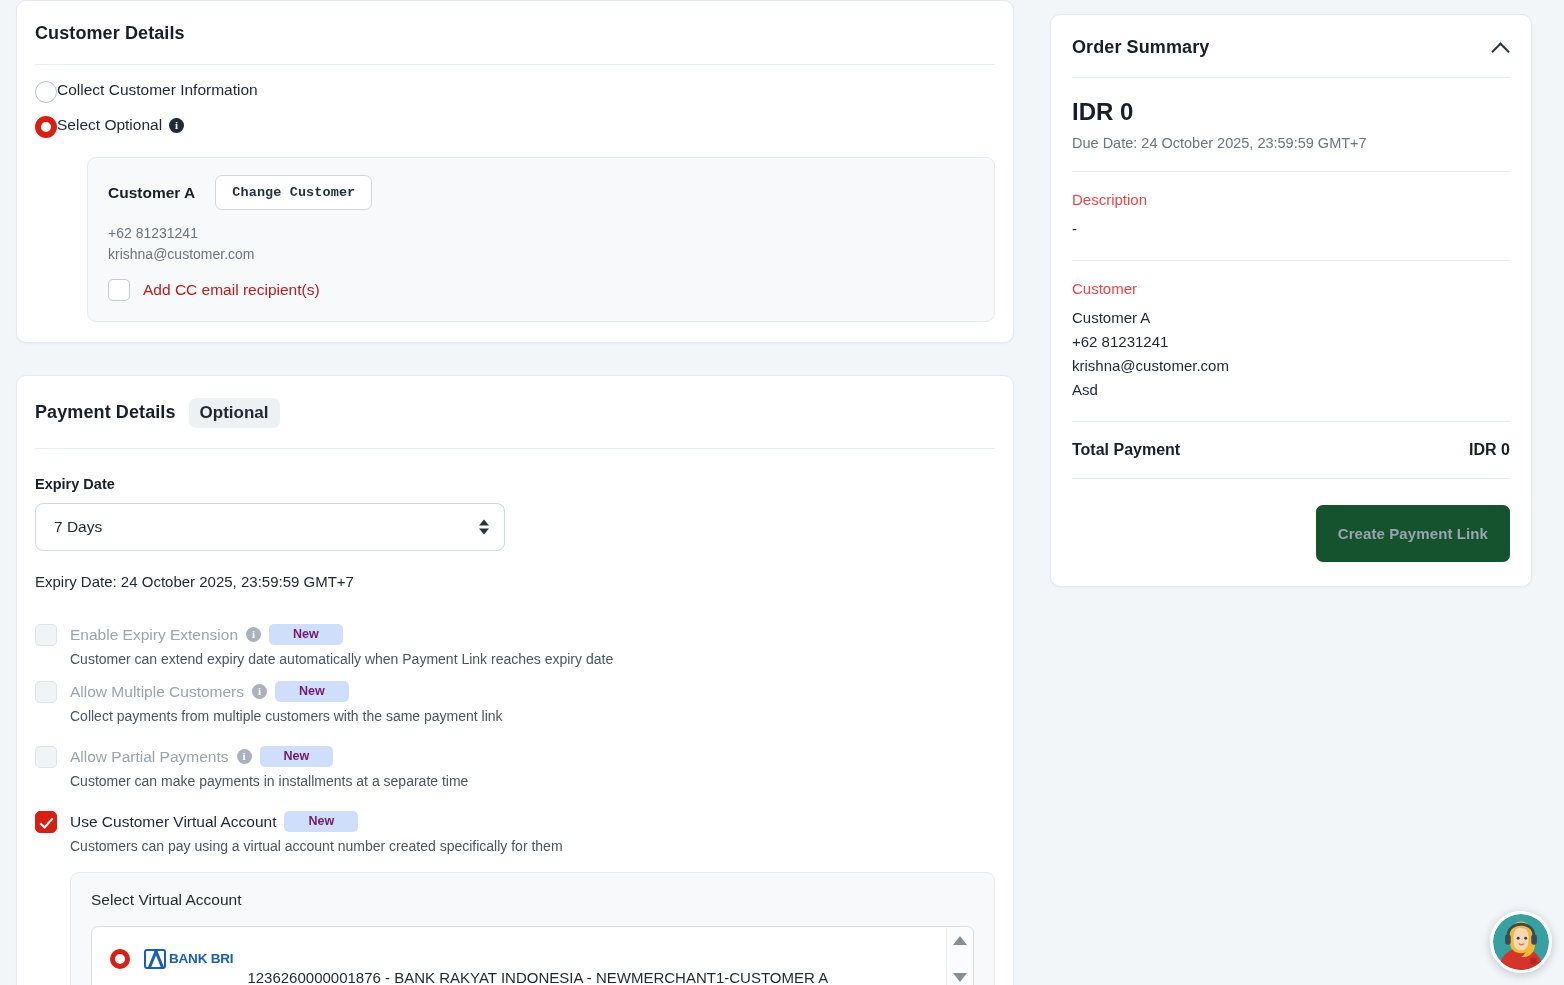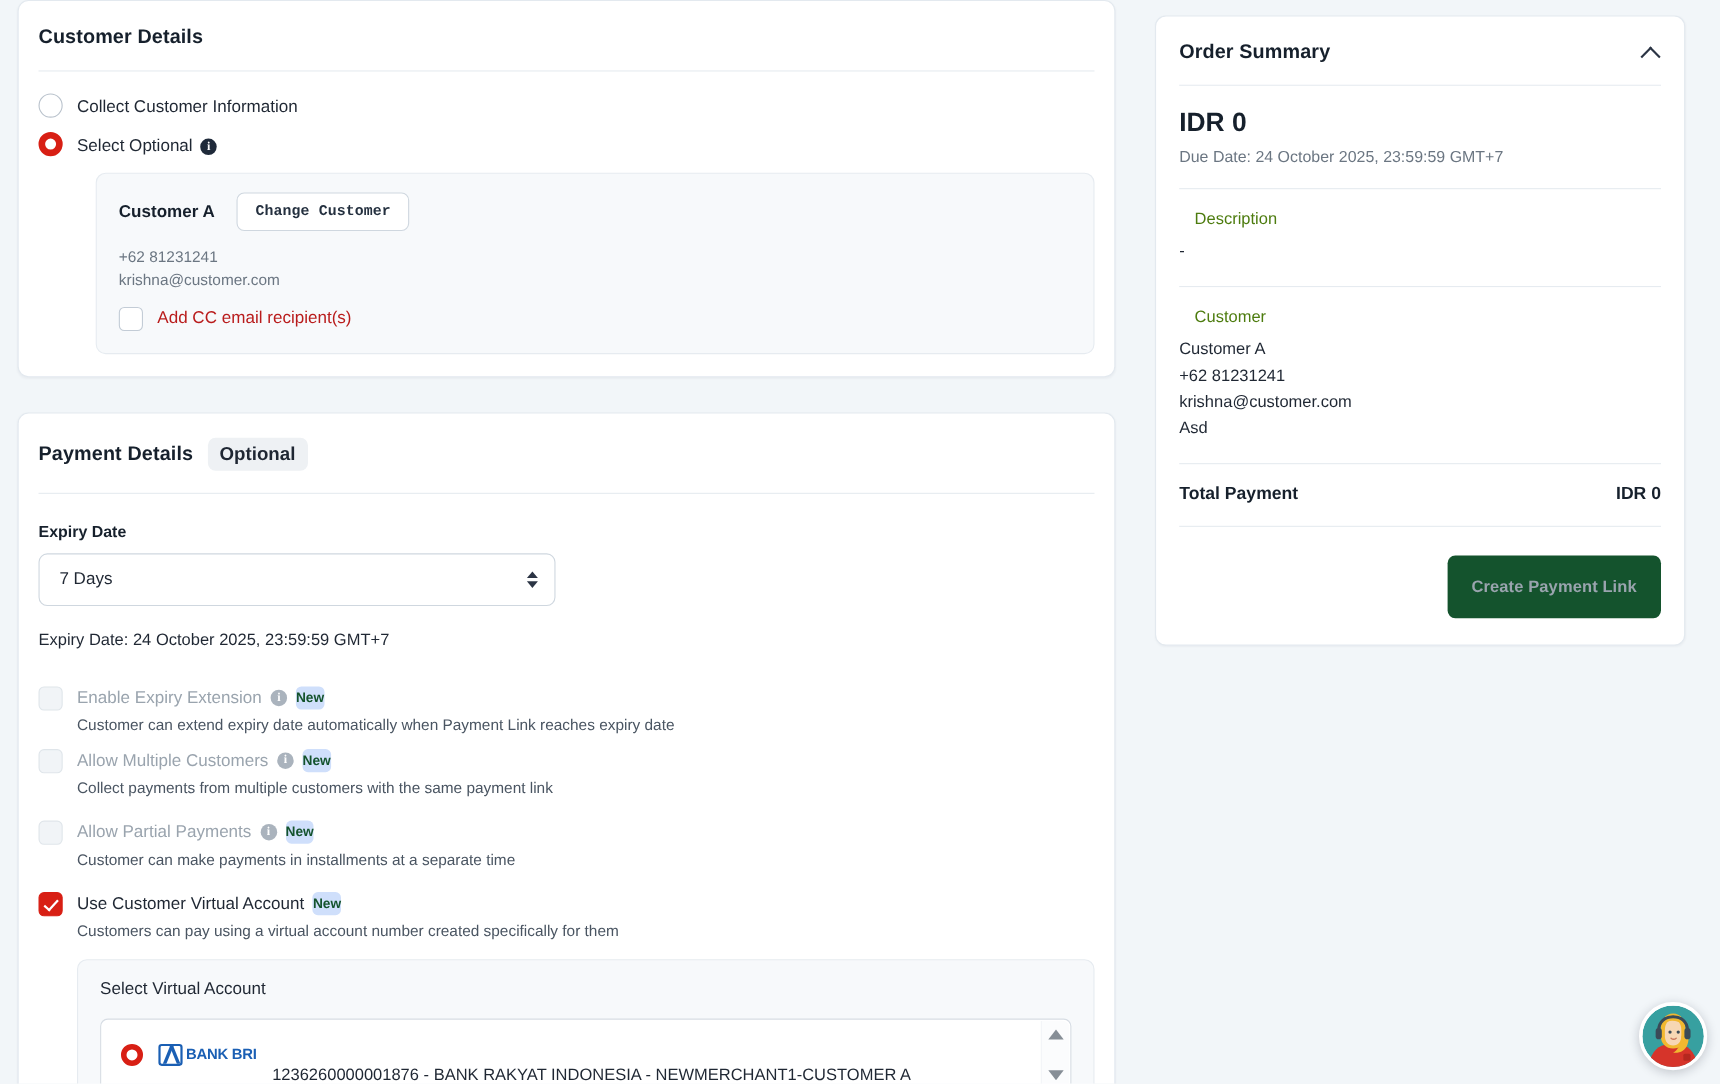--- a/index.html
+++ b/index.html
@@ -63,22 +63,21 @@
   
   .customer-card {
     padding: 22px 18px 20px 18px;
     margin-bottom: 32px;
   }
   .customer-card .card-head { padding: 0 0 20px 0; }
   .customer-card .body { padding-top: 16px; }
 
   .radio-row {
     display: flex;
-    align-items: flex-end;
-    gap: 13px;
+    align-items: flex-start;
     margin-bottom: 9px;
     min-height: 26px;
   }
   .radio-row:last-of-type { margin-bottom: 0; }
 
   .radio {
     width: 22px; height: 22px;
     border-radius: 50%;
     border: 1.5px solid #b9c2cc;
     background: #fff;
@@ -266,23 +265,23 @@
     font-size: 15.5px;
     color: #1f2733;
     display: flex;
     align-items: center;
     gap: 8px;
   }
   .opt-label.disabled { color: #9aa4ae; }
 
   .badge-new {
     background: #cfdffb;
-    color: #14532d;
+    color: #701a75;
     border-radius: 5px;
-    padding: 3px 0;
+    padding: 3px 24px;
     font-size: 12.5px;
     font-weight: bold;
     line-height: 1.2;
   }
 
   .opt-desc {
     font-size: 14px;
     color: #4a5562;
     margin: 3px 0 0 35px;
   }
@@ -421,23 +420,22 @@
   }
   .due-date {
     font-size: 14.5px;
     color: #6b7682;
     margin-top: 9px;
     margin-bottom: 20px;
   }
 
   .sec-label {
     font-size: 15px;
-    color: #4d7c0f;
+    color: #ef4444;
     margin-top: 19px;
-    margin-left: 14px;
   }
   .sec-value {
     font-size: 15px;
     color: #1f2733;
     margin-top: 9px;
     line-height: 1.6;
   }
   .sec-spacer { height: 19px; }
 
   .total-row {

